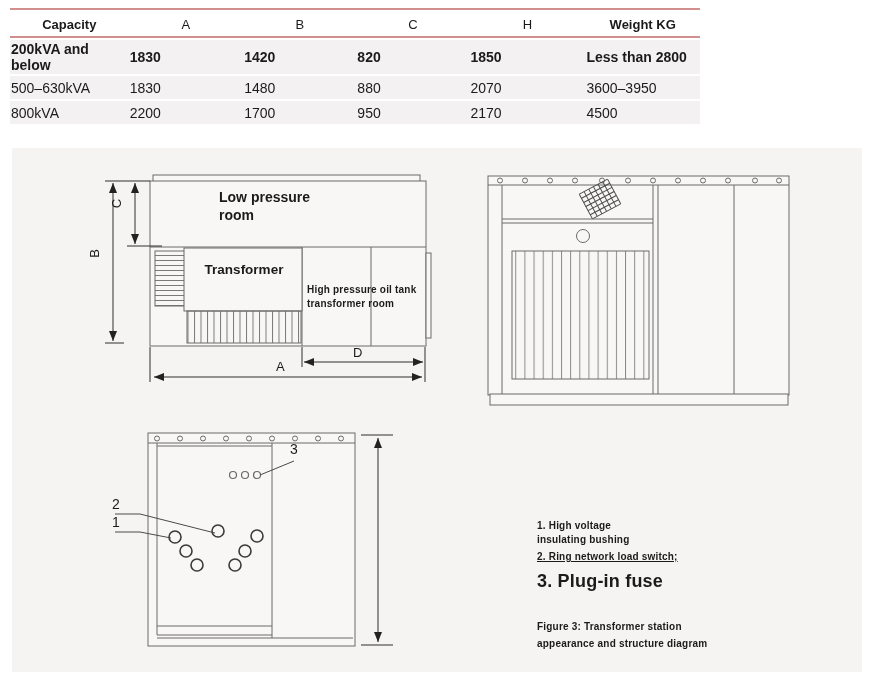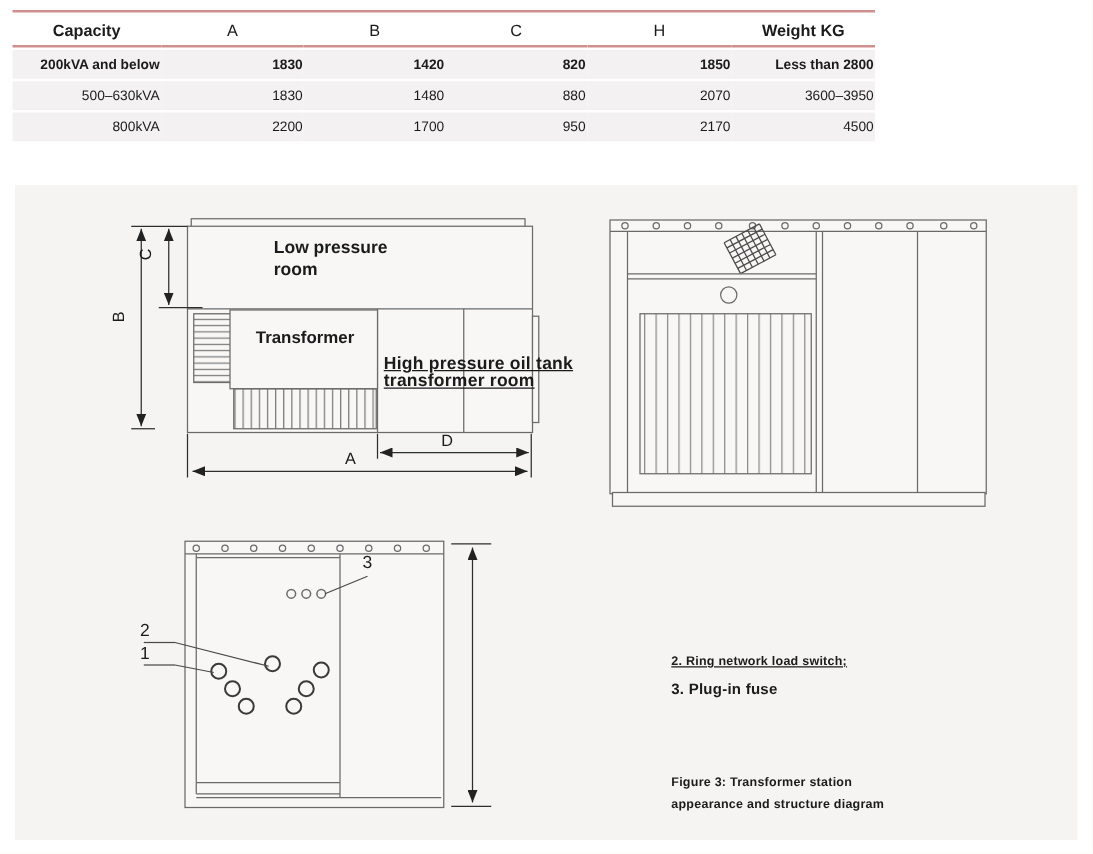--- a/index.html
+++ b/index.html
@@ -24,54 +24,54 @@
     width:100%;border-collapse:separate;border-spacing:0 2px;
     font-size:13px;
   }
   table.spec th{
     font-weight:normal;height:22px;text-align:center;
     border-bottom:2px solid var(--accent-line);
     background:#ffffff;font-size:13px;
   }
   table.spec th.b{font-weight:bold;}
   table.spec td{
-    background:var(--row-bg);height:21px;text-align:right;
-    font-size:11px;
+    background:var(--row-bg);height:21px;text-align:left;
+    font-size:14px;
   }
   table.spec tr.b td{font-weight:bold;}
   table.spec th:nth-child(1),table.spec td:nth-child(1){width:17.2%;}
   table.spec th:nth-child(2),table.spec td:nth-child(2){width:16.6%;}
   table.spec th:nth-child(3),table.spec td:nth-child(3){width:16.4%;}
   table.spec th:nth-child(4),table.spec td:nth-child(4){width:16.4%;}
   table.spec th:nth-child(5),table.spec td:nth-child(5){width:16.8%;}
   table.spec th:nth-child(6),table.spec td:nth-child(6){width:16.6%;}
   
   .card{
     position:absolute;left:12px;top:148px;width:850px;height:524px;
     background:var(--card-bg);
   }
   .card svg{position:absolute;left:0;top:0;}
   .lbl{position:absolute;white-space:nowrap;}
   .room-label{left:207px;top:40px;font-weight:bold;font-size:14px;line-height:18px;}
   .transformer-label{left:176px;top:114px;width:112px;text-align:center;font-weight:bold;font-size:13.5px;}
-  .hp-label{left:295px;top:135px;font-weight:bold;font-size:14px;line-height:14px;letter-spacing:.2px;text-decoration:underline;}
+  .hp-label{left:295px;top:135px;font-weight:bold;font-size:10px;line-height:14px;letter-spacing:.2px;}
   .dim{font-size:13px;}
   .dim.rot{transform:rotate(-90deg);transform-origin:center;}
   .dim-b{left:78px;top:98px;}
   .dim-c{left:100px;top:48px;}
   .dim-d{left:341px;top:197px;}
   .dim-a{left:264px;top:211px;}
   .callout{font-size:14px;}
   .co-1{left:100px;top:366px;}
   .co-2{left:100px;top:348px;}
   .co-3{left:278px;top:293px;}
   .notes{position:absolute;left:525px;top:371px;}
   .note-sm{font-weight:bold;font-size:10px;line-height:13.5px;letter-spacing:.2px;}
   .note-2{margin-top:4px;text-decoration:underline;}
-  .note-lg{font-weight:bold;font-size:12px;margin-top:7px;letter-spacing:.2px;}
+  .note-lg{font-weight:bold;font-size:18px;margin-top:7px;letter-spacing:.2px;}
   .caption{position:absolute;left:525px;top:470px;font-weight:bold;font-size:10px;line-height:17px;letter-spacing:.2px;}
 </style>
 </head>
 <body>
 
 <div class="spec-table-wrap">
   <table class="spec">
     <thead>
       <tr>
           <th class="b">Capacity</th>
@@ -260,20 +260,24 @@
   <div class="lbl dim rot dim-b">B</div>
   <div class="lbl dim rot dim-c">C</div>
   <div class="lbl dim dim-d">D</div>
   <div class="lbl dim dim-a">A</div>
 
   <div class="lbl callout co-2">2</div>
   <div class="lbl callout co-1">1</div>
   <div class="lbl callout co-3">3</div>
 
   <div class="notes">
+    <div class="note-sm">
+      <div>1. High voltage</div>
+      <div>insulating bushing</div>
+    </div>
     <div class="note-sm note-2">2. Ring network load switch;</div>
     <div class="note-lg">3. Plug-in fuse</div>
   </div>
 
   <div class="caption">
     <div>Figure 3: Transformer station</div>
     <div>appearance and structure diagram</div>
   </div>
 </div>
 

